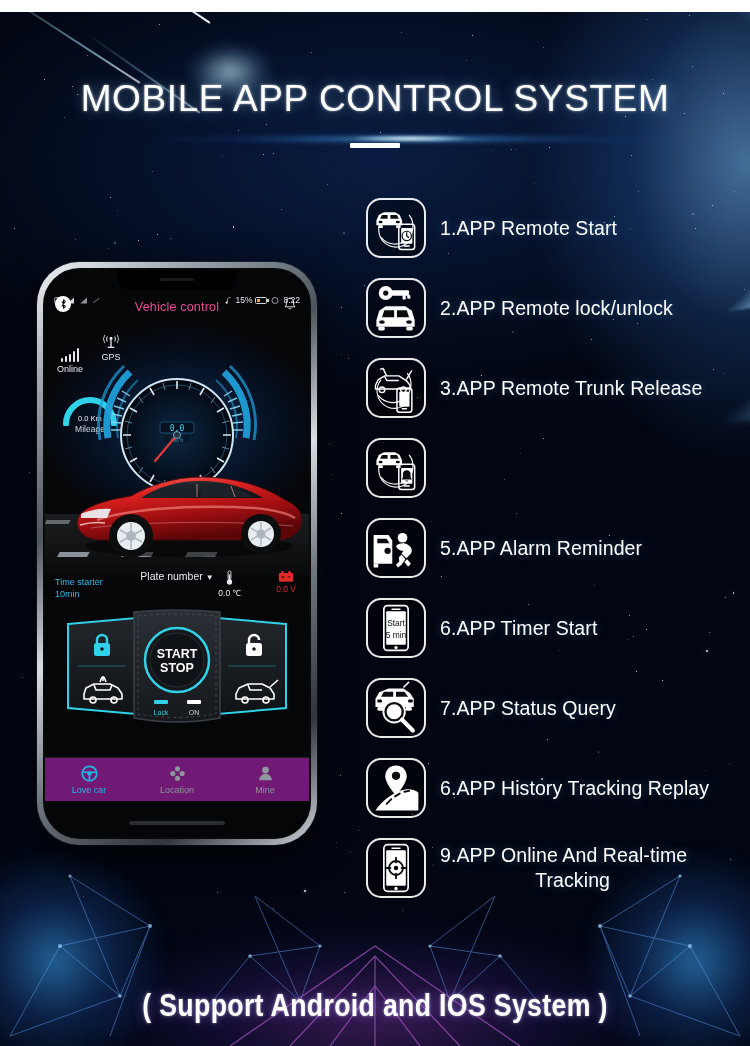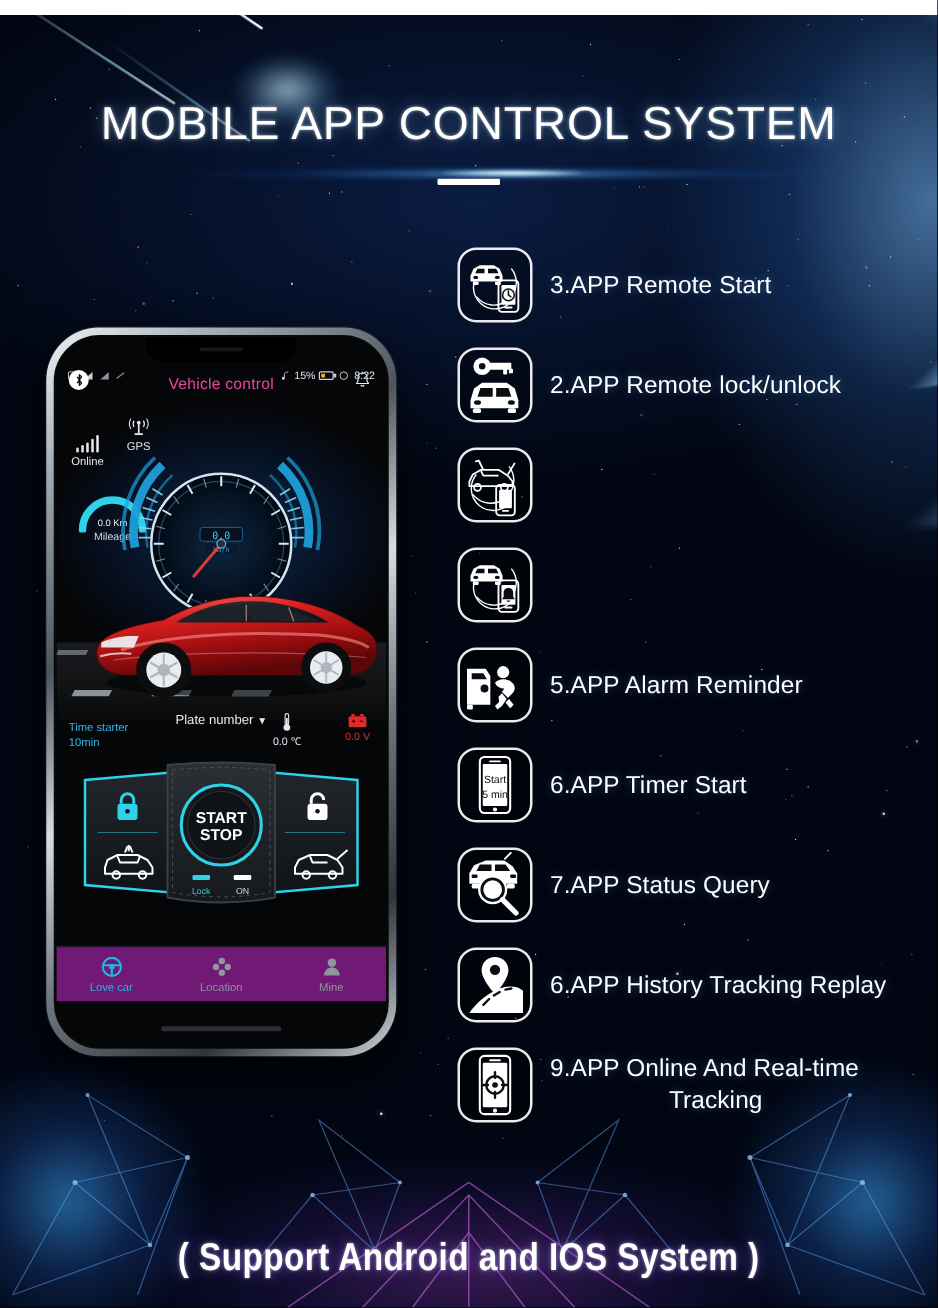--- a/index.html
+++ b/index.html
@@ -752,21 +752,21 @@
             <ellipse cx="13.5" cy="23.5" rx="2.2" ry="1.4"></ellipse>
               <ellipse cx="32" cy="23.5" rx="2.2" ry="1.4"></ellipse>
           </g>
           <rect x="33" y="26" width="17" height="27" rx="3" fill="none" stroke="#fff" stroke-width="1.6"></rect>
           <rect x="35.5" y="30" width="12" height="17" rx="1" fill="#fff"></rect>
           <circle cx="41.5" cy="38.5" r="5" fill="none" stroke="#0b0d10" stroke-width="1.3"></circle>
           <path d="M41.5 34.5 L41.5 38.5 L44 40.5" stroke="#0b0d10" stroke-width="1.3" fill="none"></path>
           <rect x="38" y="48.5" width="7" height="1.6" rx="0.8" fill="#fff"></rect>
         </svg>
       </div>
-      <div class="flabel">3.APP Remote Start</div>
+      <div class="flabel">1.APP Remote Start</div>
     </div>
 
     <div class="frow">
       <div class="ficon">
         <svg viewBox="0 0 60 60">
           <g fill="#fff">
             <circle cx="19" cy="14" r="7.5"></circle>
             <rect x="24" y="11" width="20" height="6" rx="1"></rect>
             <rect x="37" y="16" width="3.4" height="5" rx="1"></rect>
             <rect x="42" y="16" width="3.4" height="4" rx="1"></rect>
@@ -799,20 +799,21 @@
             <circle cx="15" cy="32" r="3"></circle>
               <circle cx="38" cy="32" r="3"></circle>
             <path d="M41 21 L47 11"></path>
             <path d="M20 17 L16 9 L13 10"></path>
           </g>
           <rect x="31" y="30" width="16" height="26" rx="3" fill="none" stroke="#fff" stroke-width="1.6"></rect>
           <rect x="33.5" y="34" width="11" height="16" rx="1" fill="#fff"></rect>
           <rect x="36" y="51.5" width="6" height="1.5" rx="0.75" fill="#fff"></rect>
         </svg>
       </div>
+      <div class="flabel">3.APP Remote Trunk Release</div>
     </div>
 
     <div class="frow">
       <div class="ficon">
         <svg viewBox="0 0 60 60">
           <path d="M14 40 A18 18 0 0 0 44 16" fill="none" stroke="#fff" stroke-width="1.2"></path>
           <path d="M44 44 A18 18 0 0 1 16 20" fill="none" stroke="#fff" stroke-width="1.2"></path>
           <g fill="#fff">
             <path d="M9 22 L11.5 16 L17 13 L29 13 L34 16 L36.5 22 L36.5 27 L9 27 Z"></path>
             <rect x="11" y="27" width="5" height="3" rx="1"></rect>

